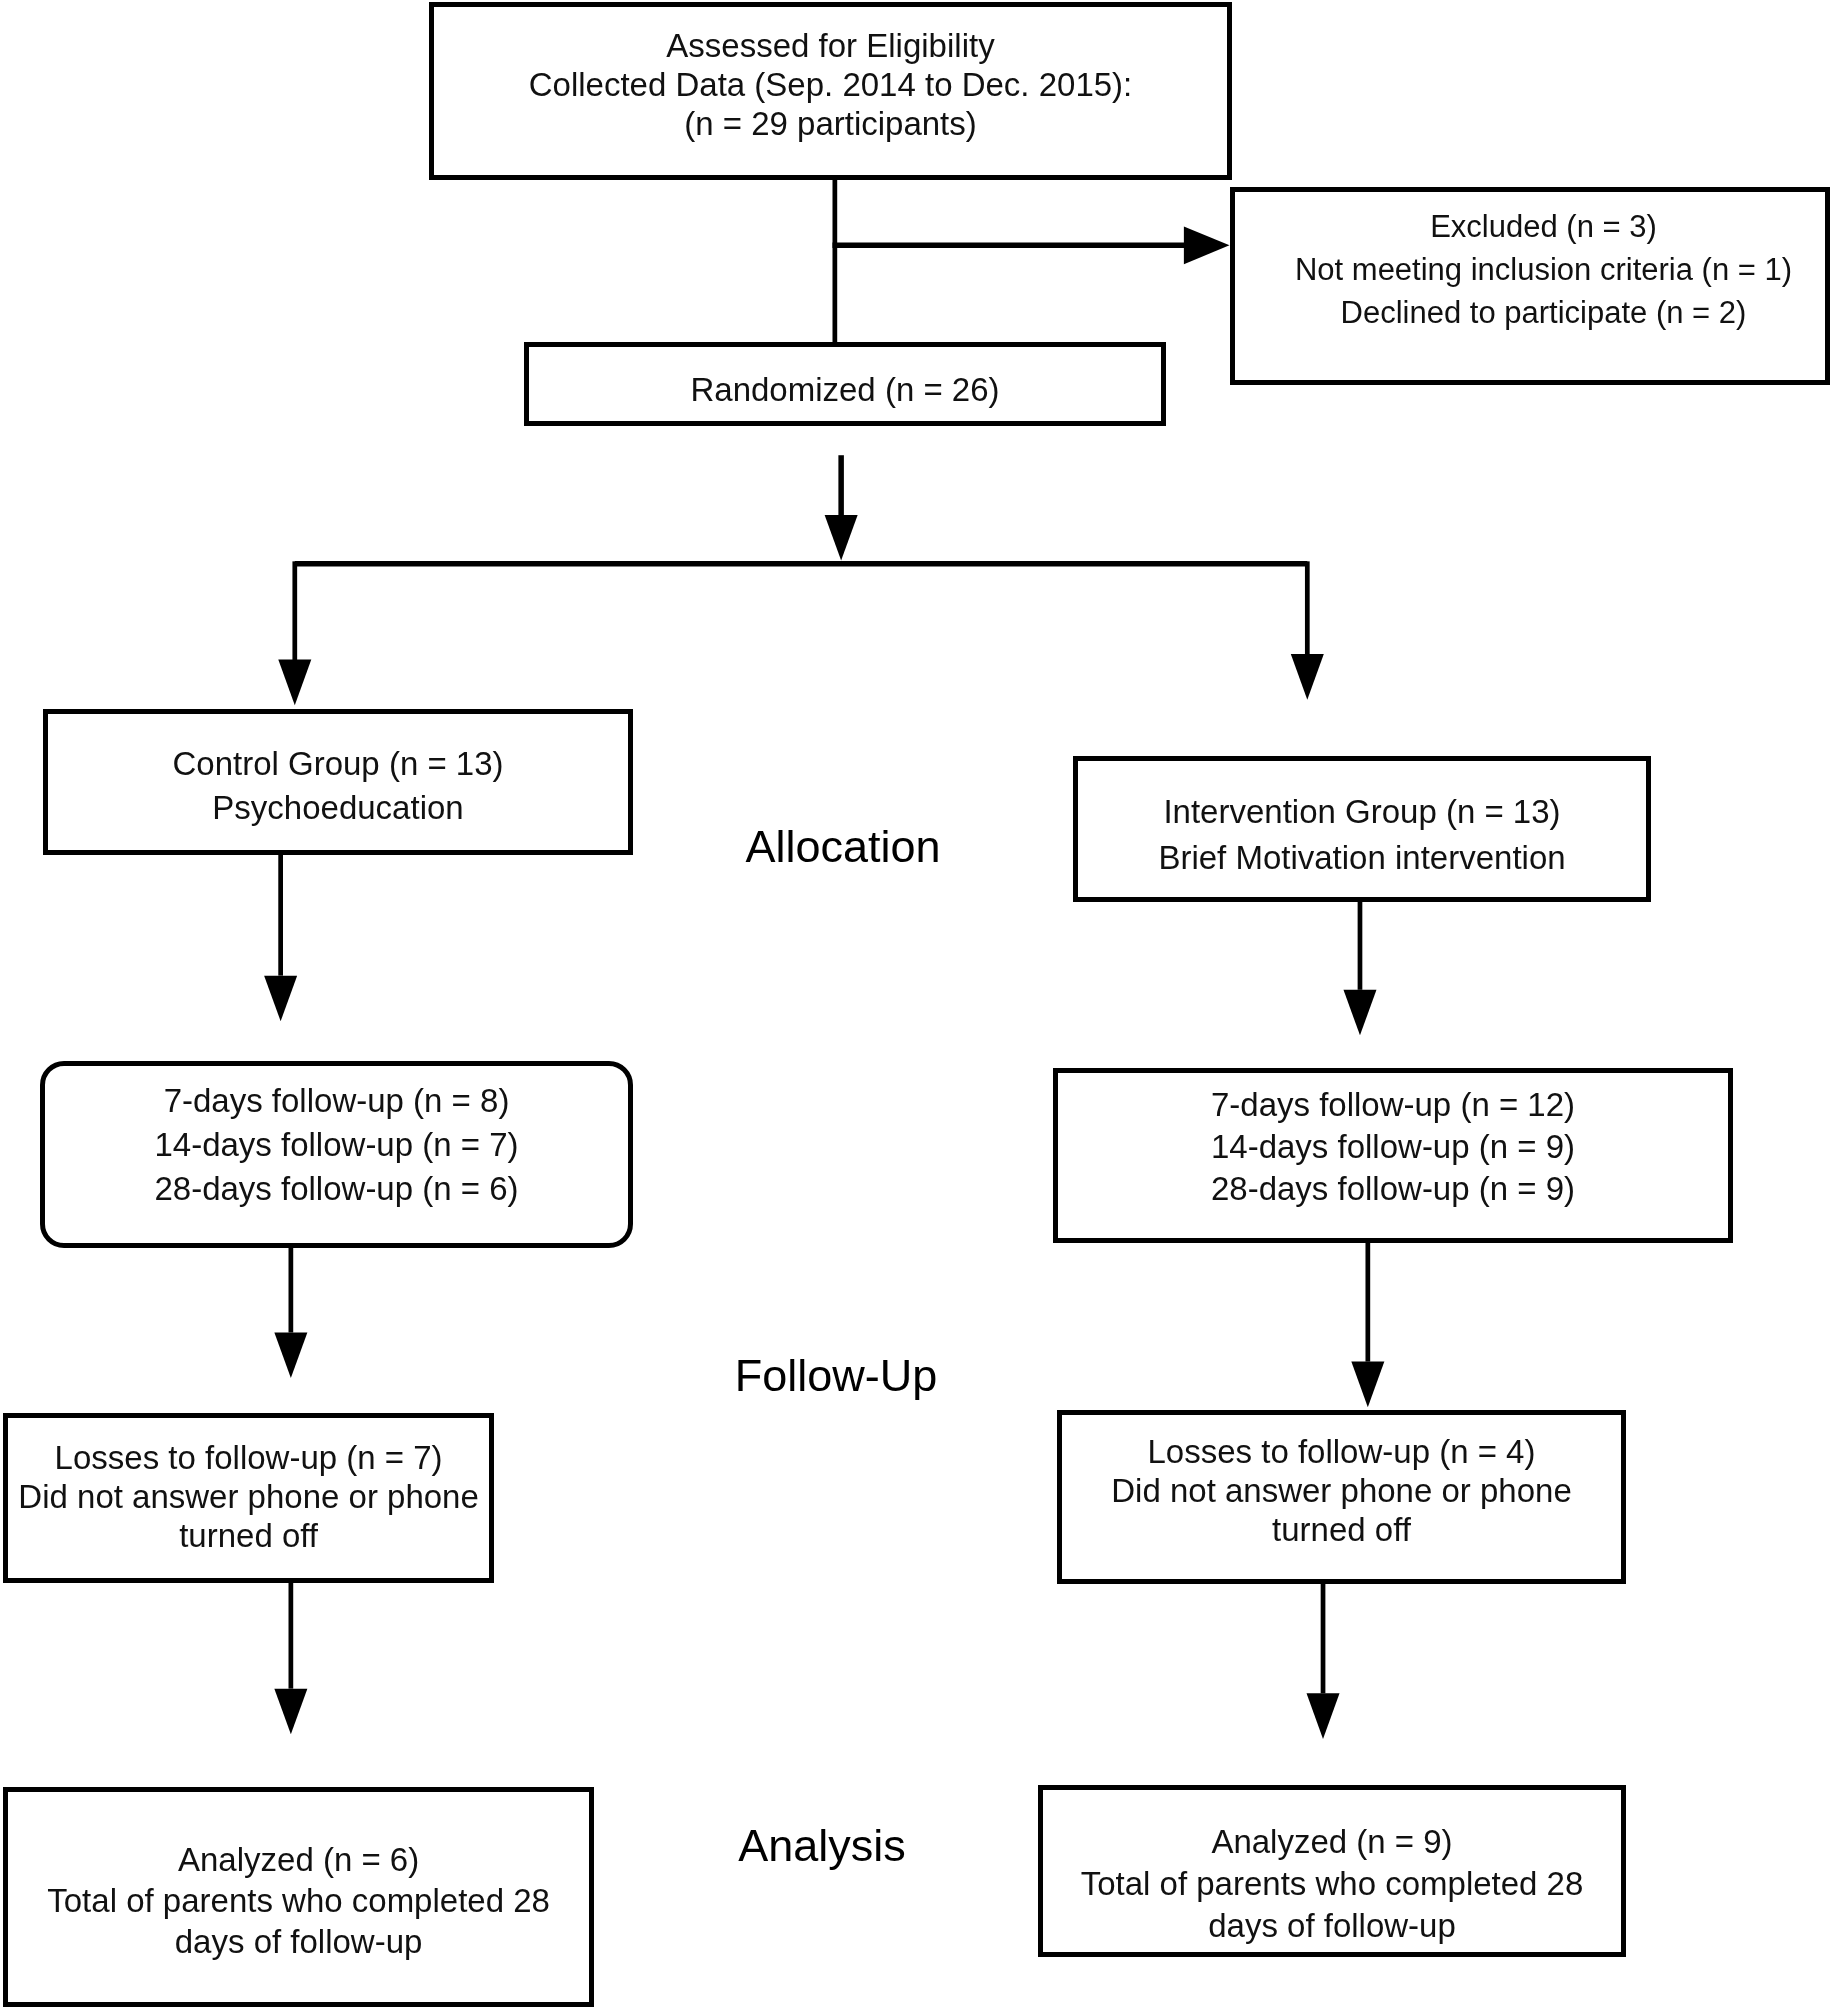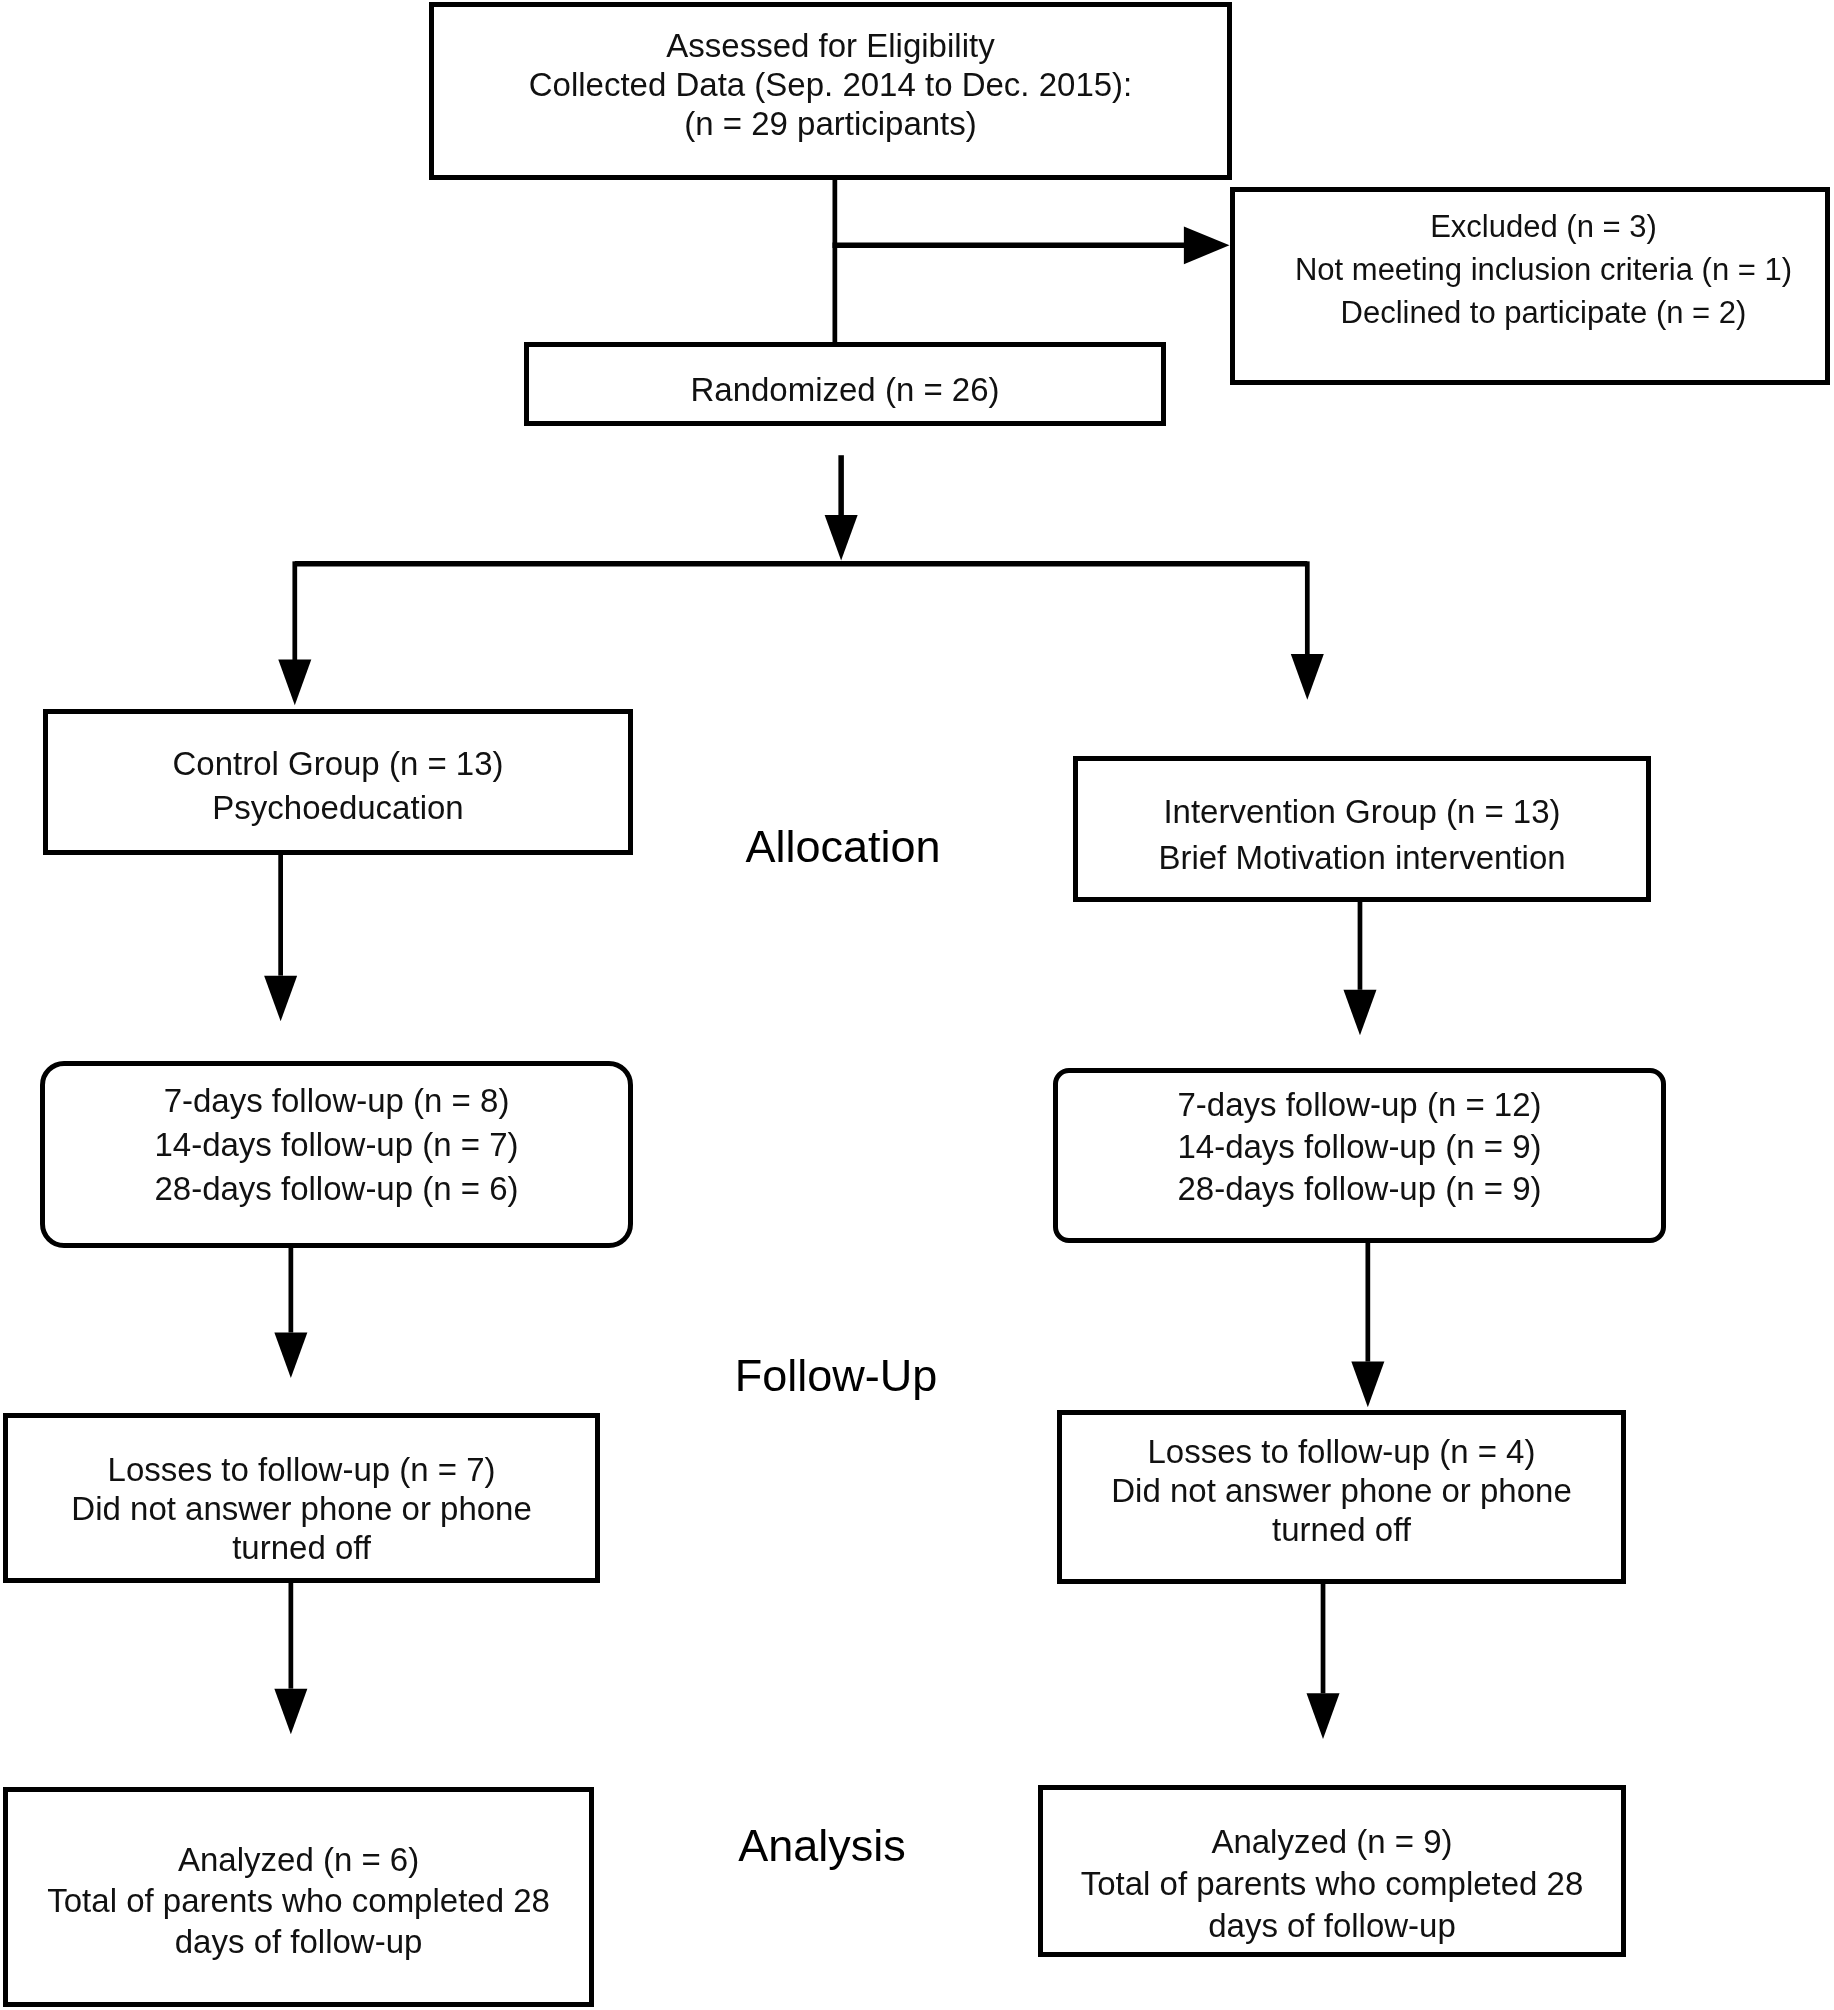--- a/index.html
+++ b/index.html
@@ -42,22 +42,22 @@
     line-height: 49px;
     color: #000000;
   }
   
   #box-eligibility       { left: 429px;  top: 2.4px;    width: 803px; height: 178px; padding-top: 19px; line-height: 39px; }
   #box-excluded          { left: 1230px; top: 187px;  width: 600px;  height: 198px; padding-top: 12.6px; padding-left: 27px; text-align: center; font-size: 31px; line-height: 43px; }
   #box-randomized        { left: 524px;  top: 342px;  width: 642px;  height: 84px; padding-top: 21px; }
   #box-control           { left: 43px;   top: 709px;  width: 590px;  height: 146px; padding-top: 27.5px; line-height: 44px; }
   #box-intervention      { left: 1073px; top: 756px;  width: 578px;  height: 146px; padding-top: 28px; line-height: 46px; }
   #box-followup-control  { left: 40px;   top: 1061px; width: 593px;  height: 187px; padding-top: 12.6px; line-height: 44px; border-radius: 24px; }
-  #box-followup-intervention { left: 1053px; top: 1068px; width: 613px; height: 175px; padding-top: 11px; line-height: 42px; border-radius: 16px; }
-  #box-losses-control    { left: 3.1px;    top: 1413px; width: 597px;  height: 170px; padding-top: 32px; line-height: 39px; text-align: center; }
+  #box-followup-intervention { left: 1053px; top: 1068px; width: 680px; height: 175px; padding-top: 11px; line-height: 42px; }
+  #box-losses-control    { left: 3.1px;    top: 1413px; width: 491px;  height: 170px; padding-top: 20px; line-height: 39px; text-align: center; }
   #box-losses-intervention { left: 1057px; top: 1410px; width: 569px; height: 174px; padding-top: 17.3px; line-height: 39px; }
   #box-analyzed-control  { left: 3.1px;    top: 1787px; width: 591px;  height: 220px; padding-top: 47px; line-height: 41px; }
   #box-analyzed-intervention { left: 1038px; top: 1785px; width: 588px; height: 172px; padding-top: 31px; line-height: 42px; }
 
   #label-allocation { left: 678px; top: 822px; }
   #label-followup   { left: 671px; top: 1351px; }
   #label-analysis   { left: 657px; top: 1821px; }
 </style>
 </head>
 <body>

